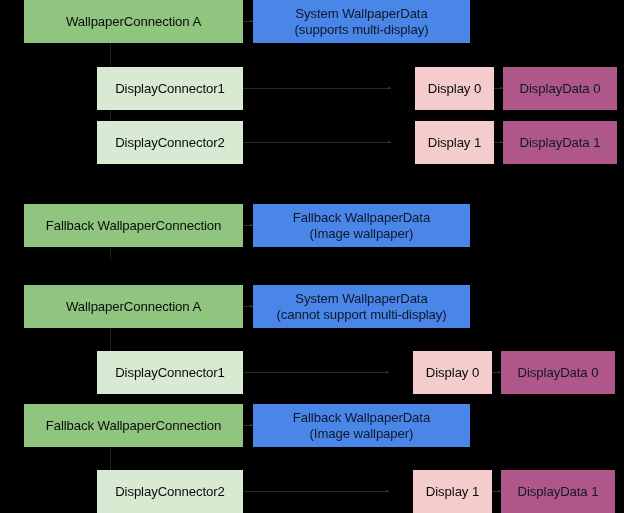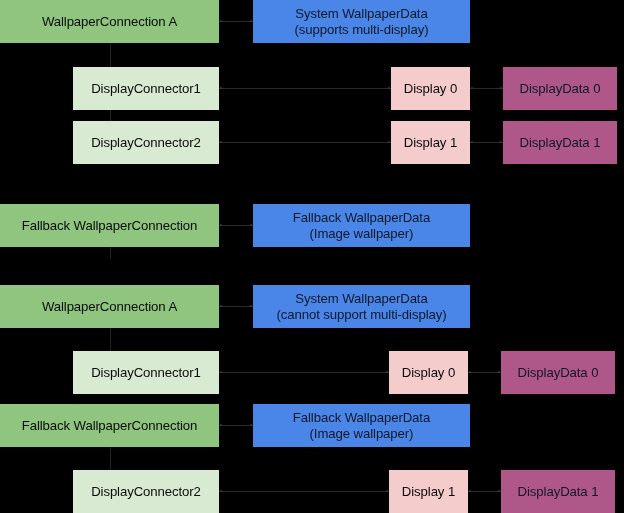--- a/index.html
+++ b/index.html
@@ -24,21 +24,21 @@
     display: flex;
     align-items: center;
     justify-content: center;
     text-align: center;
     line-height: 1.18;
     font-size: 13.2px;
     letter-spacing: -0.1px;
     padding: 2px 4px;
     white-space: pre-line;
   }
-  .node.dark-text  { color: #0b0b0b; }
+  .node.dark-text  { color: #0b0b0b; margin-left: 24px; }
   .node.light-text { color: #0f172a; }
 
   
   .edge {
     position: absolute;
     background: #2a2a2a;
     height: 1px;
   }
   .edge-dot {
     position: absolute;

